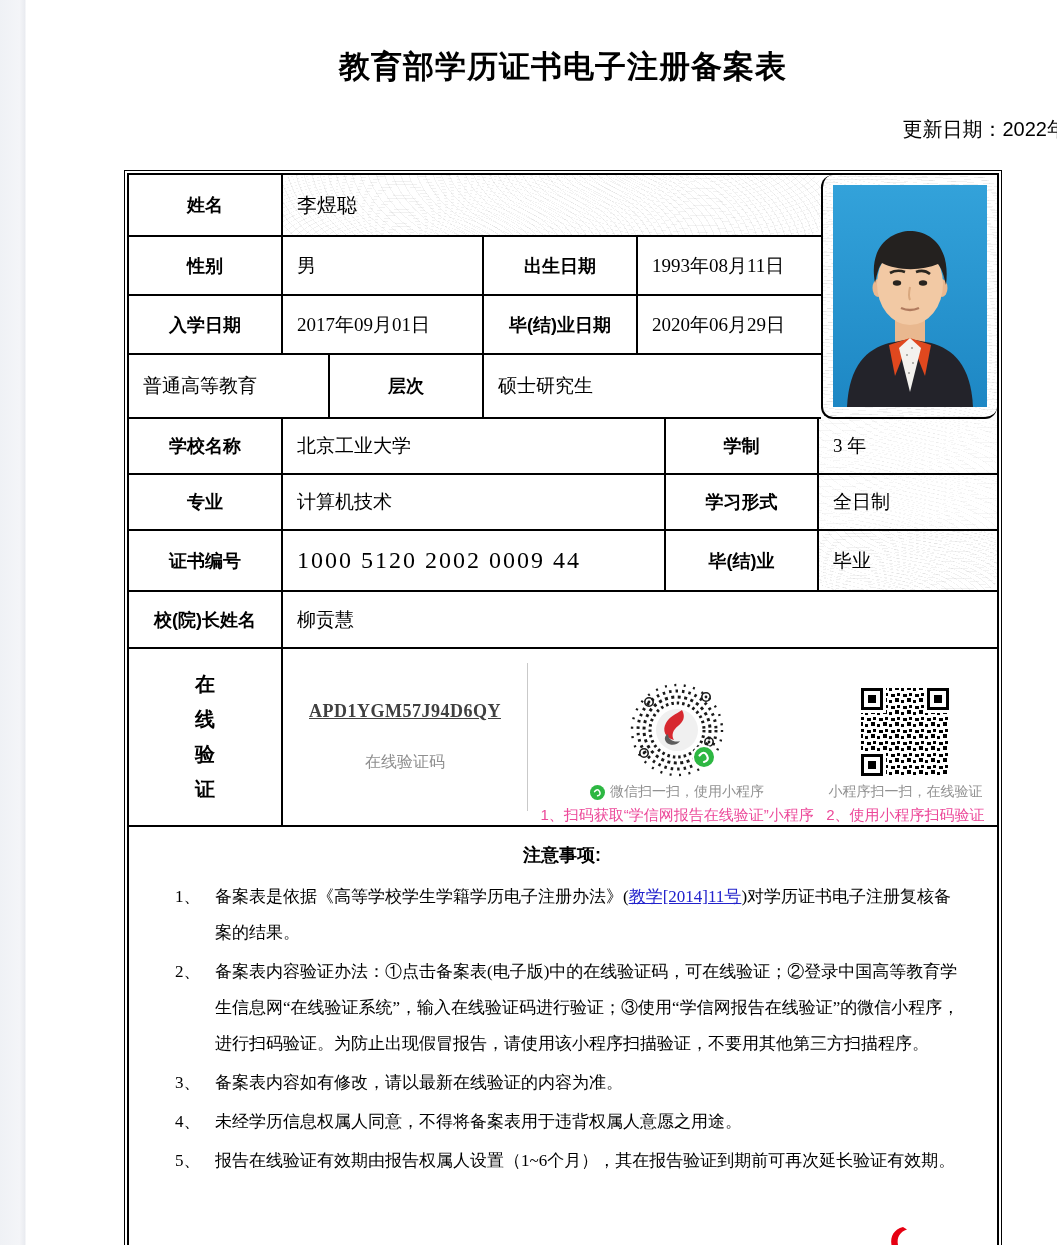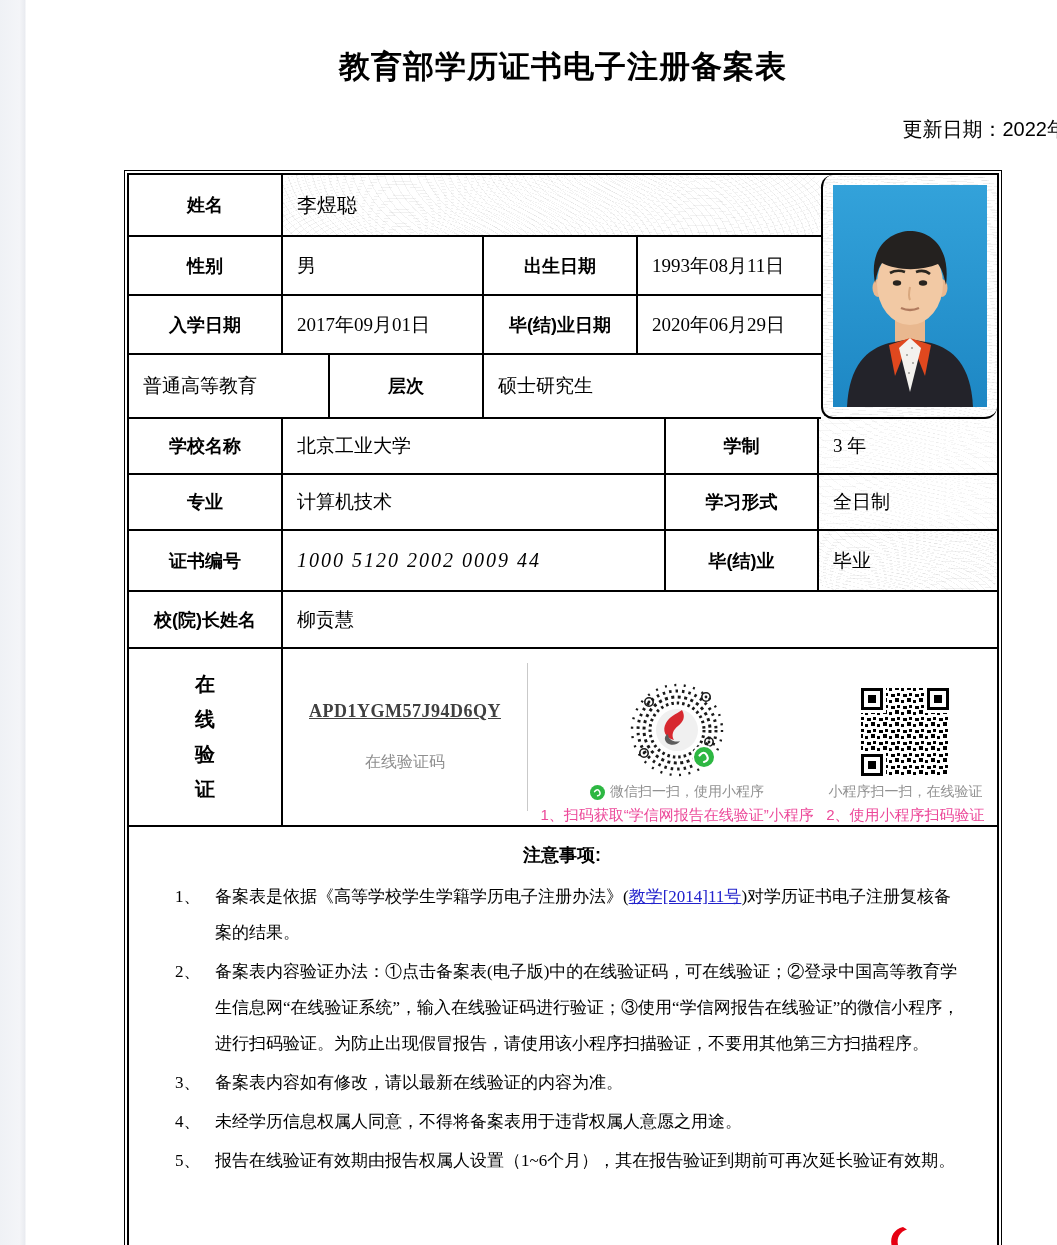--- a/index.html
+++ b/index.html
@@ -46,21 +46,21 @@
           repeating-radial-gradient(ellipse 100px 42px at 78% -28%, rgba(0,0,0,0.05) 0 1px, transparent 1px 8px); border-radius: 12px; }
   .wm-light { background-image:
           repeating-radial-gradient(ellipse 120px 45px at 10% 140%, rgba(0,0,0,0.04) 0 1px, transparent 1px 9px),
           repeating-radial-gradient(ellipse 120px 45px at 95% -40%, rgba(0,0,0,0.035) 0 1px, transparent 1px 10px); }
 
   .photo-cell { position:absolute; right:0; top:0; width:176px; height:244px;
                 border-left:2px solid #000; border-bottom:2px solid #000;
                 display:flex; align-items:center; justify-content:center; }
 
   .name-val { font-size:20px; }
-  .cert-val { font-size:20px; letter-spacing:2px;font-style:italic; }
+  .cert-val { font-size:24px; letter-spacing:2px; }
 
   .lbl-v { white-space:pre-line; line-height:35px; font-size:20px; }
 
   .verify-content { flex:1; display:flex; align-items:stretch; }
   .code-box { width:244px; flex:none; display:flex; flex-direction:column;
               align-items:center; justify-content:center; gap:30px; }
   .verify-link { font-family:"Liberation Serif", serif; font-weight:bold; font-size:18px;
                  color:#404040; text-decoration:underline; letter-spacing:0.5px; cursor:pointer; }
   .code-caption { color:#8f8f8f; font-size:16px; font-family:"Liberation Sans", sans-serif; }
   .vdivider { width:1px; background:#c9c9c9; margin:14px 0; flex:none; }

